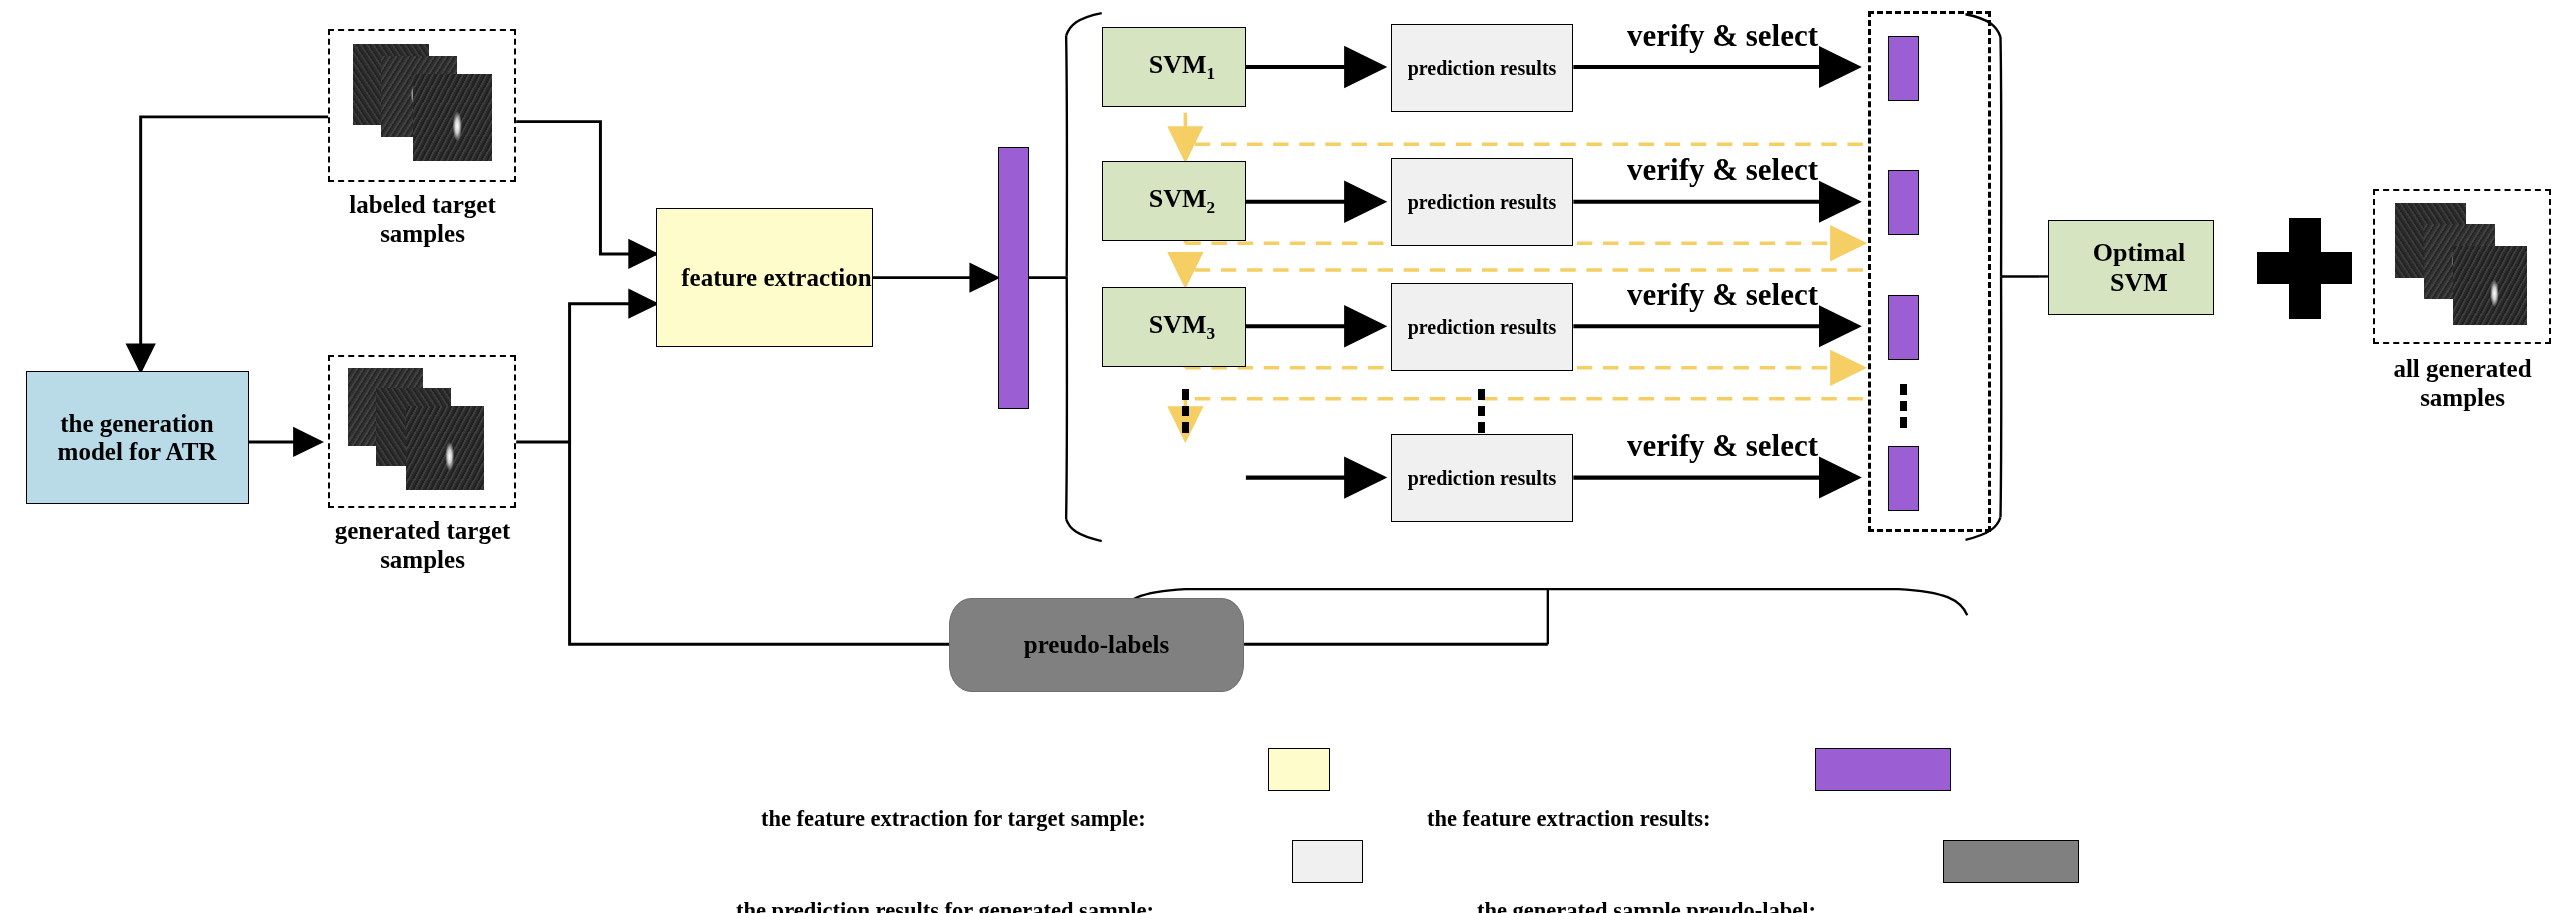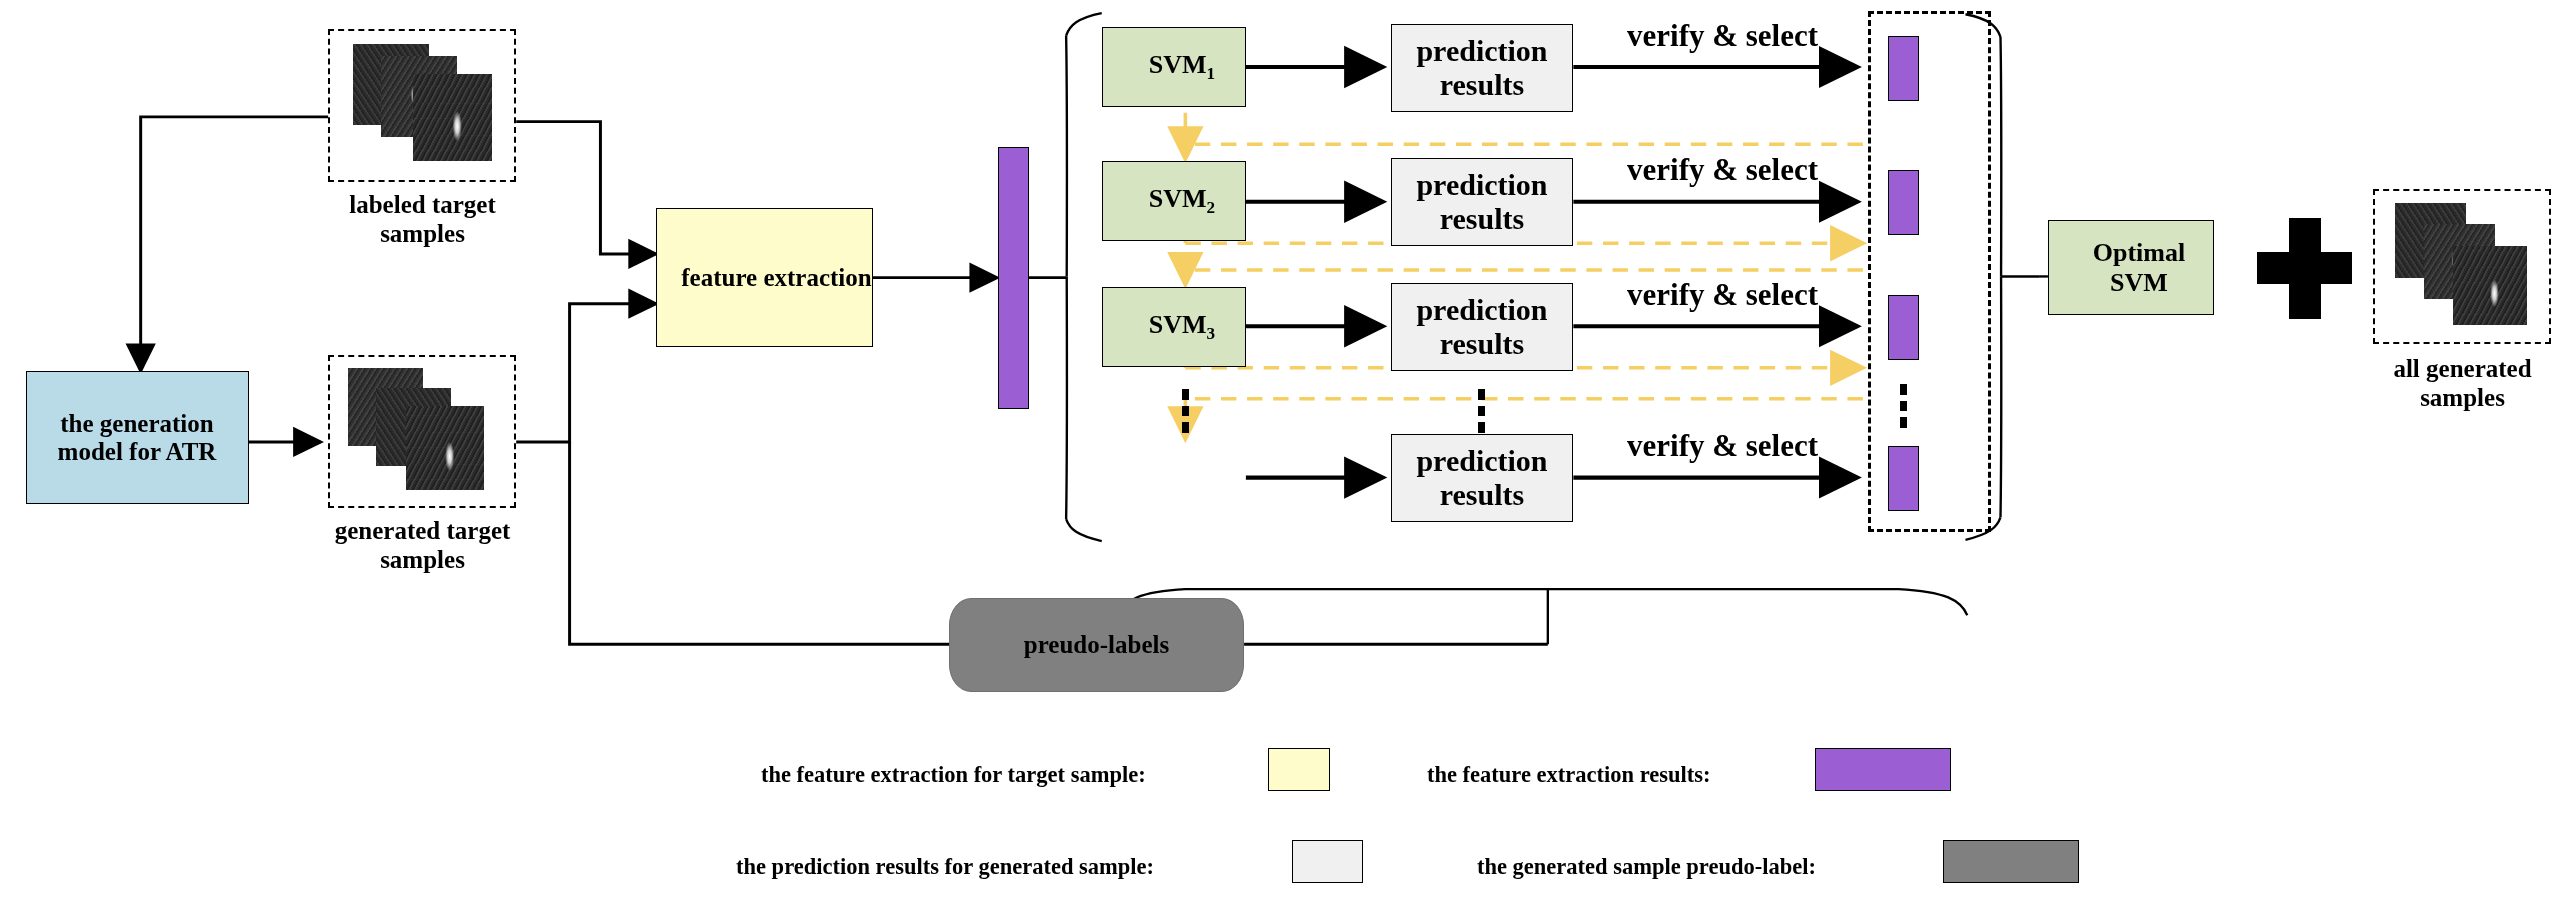--- a/index.html
+++ b/index.html
@@ -12,34 +12,34 @@
 
   
   .boxlbl{
     display:flex;align-items:center;justify-content:center;
     text-align:center;font-weight:bold;line-height:1.12;
     color:#000;
   }
   .box-blue{background:#b9dbe8;border:1.2px solid #000;font-size:25px;}
   .box-yellow{background:#fffccc;border:1.2px solid #000;font-size:25px;padding-left:24px;}
   .box-green{background:#d7e4c1;border:1.2px solid #000;font-size:26px;padding-left:16px;}
-  .box-grey{background:#f0f0f0;border:1.2px solid #000;font-size:30px;}
+  .box-grey{background:#f0f0f0;border:1.2px solid #000;font-size:20px;}
   .dashbox{border:2.4px dashed #000;background:transparent;}
   .purplebar{background:#9c5fd3;border:1.2px solid #000;}
   .pill{
     background:#808080;border-radius:22.5px/27px;border:0.6px solid #6f6f6f;
     display:flex;align-items:center;justify-content:center;
     font-weight:bold;font-size:25px;color:#000;
   }
 
   .caption{
     text-align:center;font-weight:bold;font-size:25px;line-height:1.15;color:#000;
   }
   .edgelabel{font-weight:bold;font-size:31px;color:#000;white-space:nowrap;}
-  .legendtext{font-weight:bold;font-size:22.5px;color:#000;white-space:nowrap;}
+  .legendtext{font-weight:bold;font-size:22.5px;color:#000;white-space:nowrap;margin-top:44px;}
   .swatch{border:1.2px solid #000;}
   .sub{font-size:0.66em;vertical-align:sub;}
 
   
   .vdots{display:flex;flex-direction:column;justify-content:space-between;}
   .vdots i{display:block;width:6.5px;height:10.7px;background:#000;}
 
   svg.layer{position:absolute;left:0;top:0;width:2576px;height:913px;pointer-events:none;}
 
   

